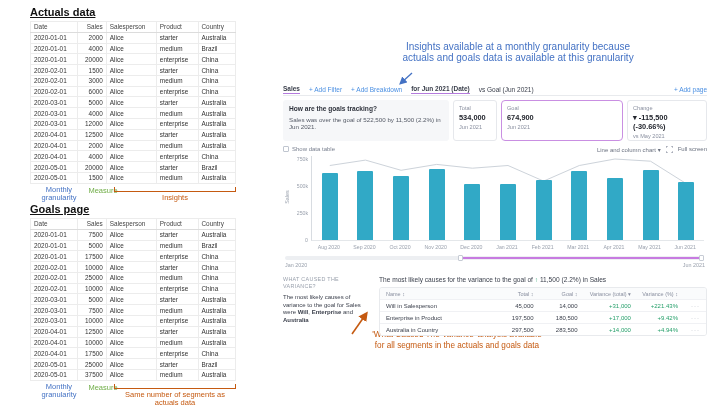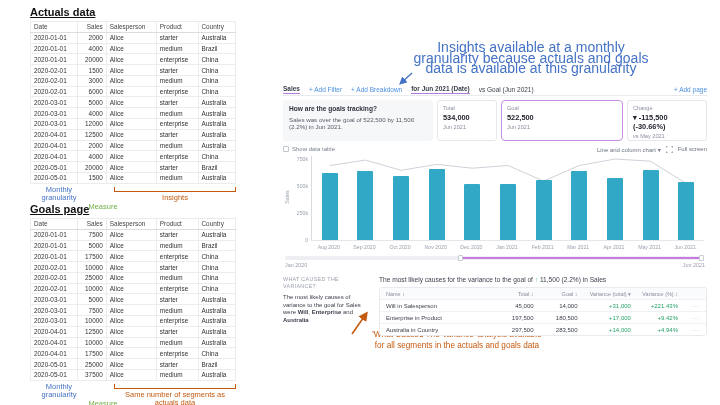--- a/index.html
+++ b/index.html
@@ -13,44 +13,44 @@
   .tbl-title { font-size:11px; font-weight:bold; text-decoration:underline; color:#111; margin-bottom:3px; }
   table.data { border-collapse:collapse; width:206px; }
   table.data th, table.data td {
     font-size:6.4px; line-height:7px; padding:1.4px 3px; border:1px solid #ececec;
     color:#333; font-weight:normal; text-align:left; white-space:nowrap;
   }
   table.data th { color:#444; border-bottom:1px solid #dcdcdc; }
   table.data td.num, table.data th.num { text-align:right; }
   .notes { position:relative; width:206px; height:26px; margin-top:2px; }
   .note-blue  { position:absolute; left:0; top:0; width:58px; text-align:center; font-size:7.5px; line-height:8.5px; color:#4472C4; }
-  .note-green { position:absolute; left:52px; top:16px; width:42px; text-align:center; font-size:7.5px; color:#70AD47; }
+  .note-green { position:absolute; left:52px; top:0; width:42px; text-align:center; font-size:7.5px; color:#70AD47; }
   .bracket { position:absolute; left:84px; top:1px; width:122px; height:5px;
     border-left:1.3px solid #C55A11; border-right:1.3px solid #C55A11; border-bottom:1.3px solid #C55A11; }
   .note-orange { position:absolute; left:84px; top:8px; width:122px; text-align:center;
     font-size:7.5px; line-height:8.5px; color:#C55A11; }
   
   .ann { position:absolute; text-align:center; }
-  .ann.blue { left:409px; top:42px; width:244px; font-size:14px; line-height:10.5px; color:#4472C4; }
+  .ann.blue { left:396px; top:42px; width:244px; font-size:10px; line-height:10.5px; color:#4472C4; }
   .ann.orange { left:372px; top:329px; width:170px; font-size:8.2px; line-height:11px; color:#C55A11; }
   
   .dash { position:absolute; left:283px; top:83px; width:424px; height:236px; font-size:6.5px; color:#3a3f4b; }
   .nav { display:flex; align-items:center; gap:9px; height:13px; border-bottom:1px solid #e8eaed; }
   .nav .sel { font-weight:bold; border-bottom:1.6px solid #b57bdd; padding-bottom:1px; }
   .nav .link { color:#4a8fe2; }
   .nav .spacer { flex:1; }
   .cards { display:flex; gap:4px; margin-top:4px; height:41px; }
   .qcard { flex:1; background:#f6f7f9; border-radius:3px; padding:5px 6px; }
   .qcard .q { font-size:6.6px; font-weight:bold; color:#2f333d; }
   .qcard .a { font-size:6.2px; color:#555a66; margin-top:4px; }
   .kpi { border:1px solid #e6e8ec; border-radius:3px; padding:4px 5px; background:#fff; }
   .kpi .lbl { font-size:5.6px; color:#8a90a0; }
   .kpi .val { font-size:7.4px; font-weight:bold; color:#23262e; margin-top:2px; }
   .kpi .sub { font-size:5.6px; color:#8a90a0; margin-top:2px; }
-  .kpi.total { width:60px; }
+  .kpi.total { width:44px; }
   .kpi.goalvar { width:122px; border:1.5px solid #c98fe2; border-radius:4px; display:flex; gap:10px; }
   .kpi.change { width:80px; }
   .up { color:#27a06b; }
   .neg { color:#d8453c; }
   .controls { display:flex; justify-content:space-between; align-items:center; margin-top:4px; height:8px; color:#7a8190; font-size:6px; }
   .cb { display:inline-block; width:6px; height:6px; border:1px solid #bfc5cf; border-radius:1px; vertical-align:-1px; margin-right:3px; background:#fff; }
   .controls .right { display:flex; align-items:center; gap:5px; color:#6b7280; }
   
   .chart { position:relative; height:97px; margin-top:3px; }
   .ylab { position:absolute; left:-3px; top:38px; font-size:5.4px; color:#9aa1ad; transform:rotate(-90deg); }
@@ -361,21 +361,21 @@
       <div class="a">Sales was over the goal of 522,500 by 11,500 (2.2%) in Jun 2021.</div>
     </div>
     <div class="kpi total">
       <div class="lbl">Total</div>
       <div class="val">534,000</div>
       <div class="sub">Jun 2021</div>
     </div>
     <div class="kpi goalvar">
       <div>
         <div class="lbl">Goal</div>
-        <div class="val">522,500</div>
+        <div class="val">674,900</div>
         <div class="sub">Jun 2021</div>
       </div>
     </div>
     <div class="kpi change">
       <div class="lbl">Change</div>
       <div class="val neg"><span>▾</span> <span>-115,500 (-30.66%)</span></div>
       <div class="sub">vs May 2021</div>
     </div>
   </div>
 

